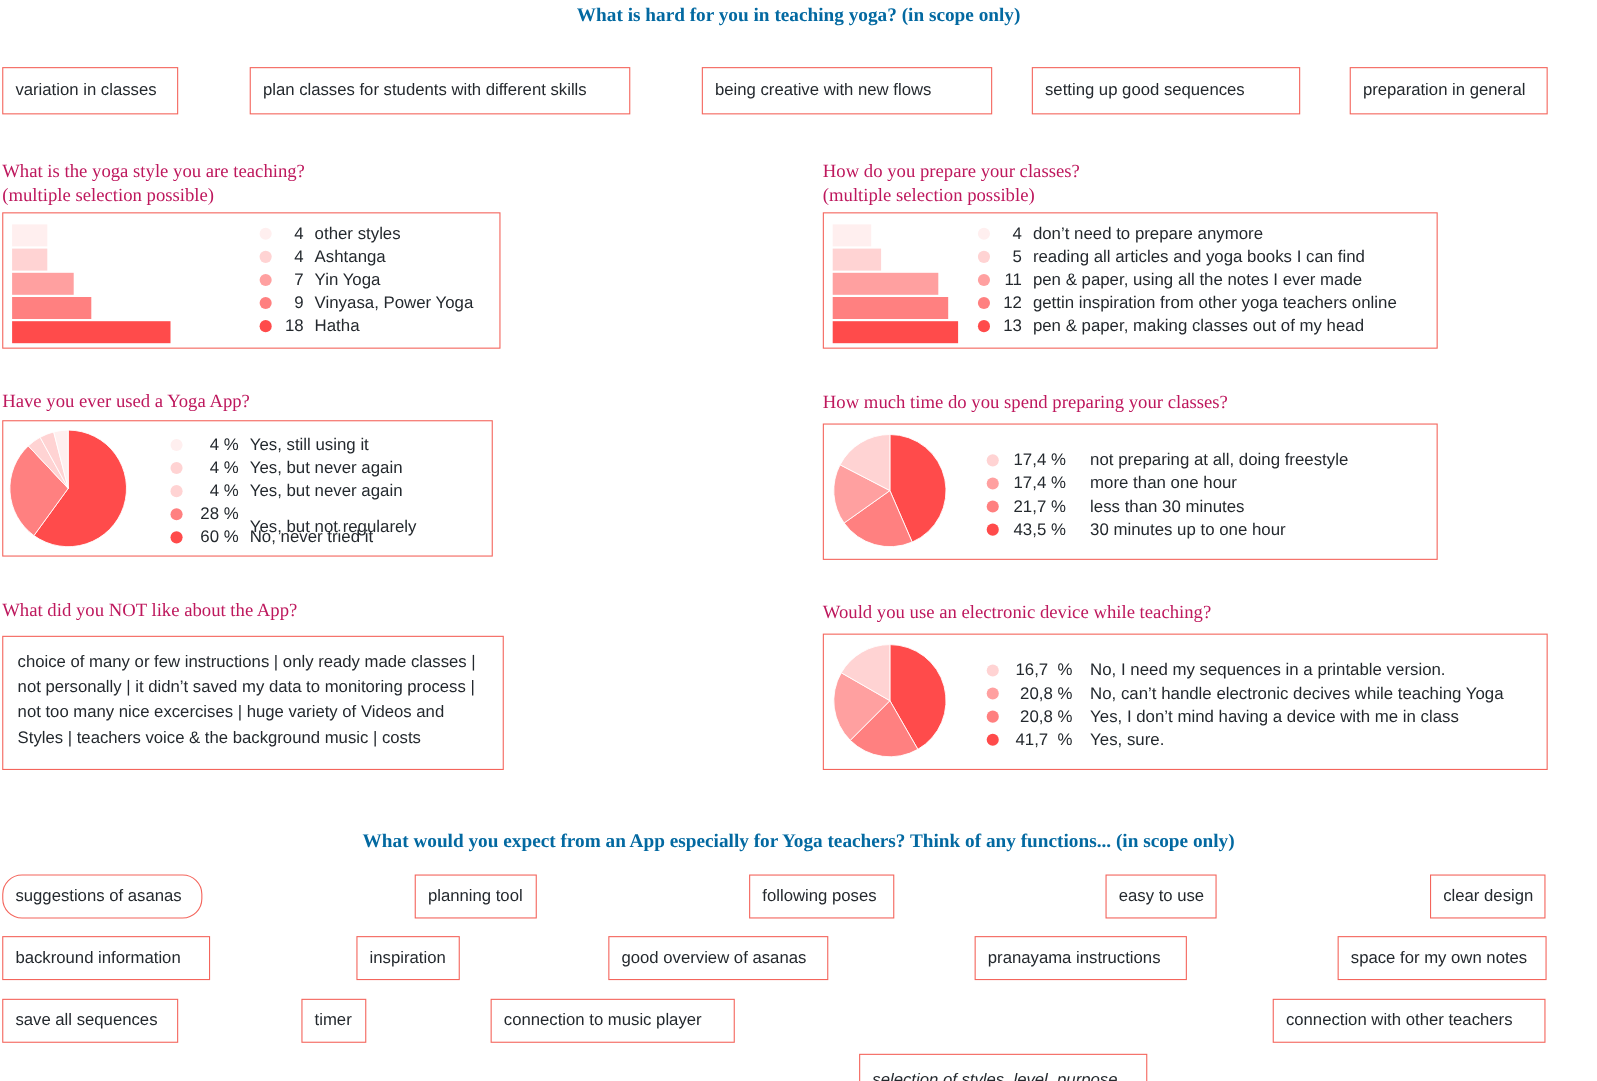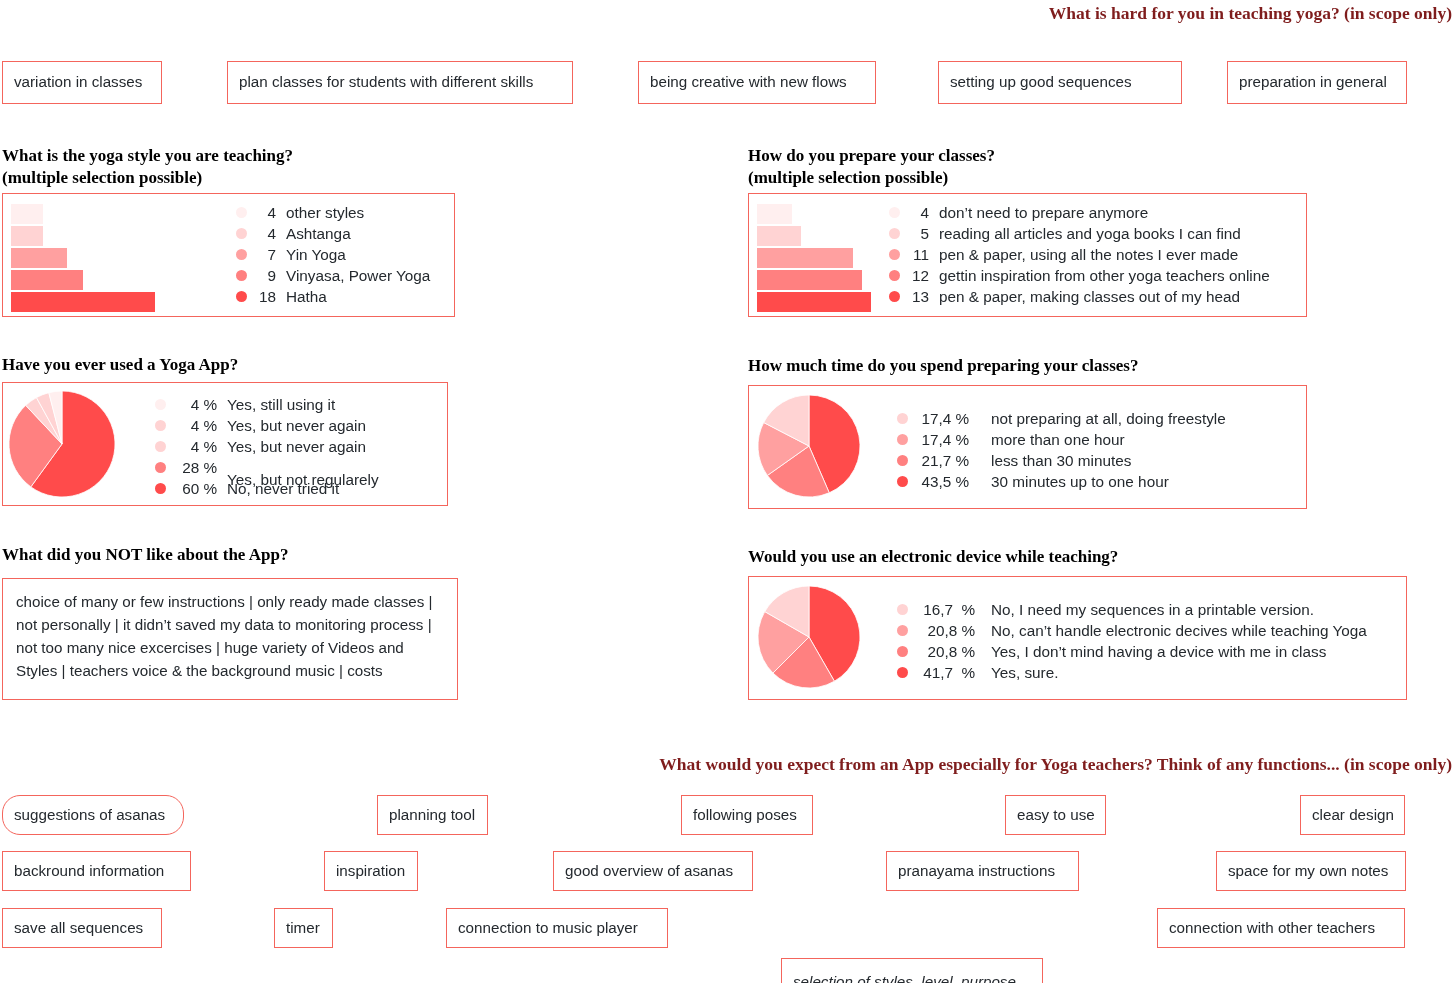--- a/index.html
+++ b/index.html
@@ -14,31 +14,31 @@
     color: #23282d;
     overflow: hidden;
   }
   .abs { position: absolute; }
 
   
   .top-heading {
     font-family: "Liberation Serif", serif;
     font-weight: bold;
     font-size: 17.5px;
-    color: #7f1d1d;
-    text-align: right;
+    color: #0369a1;
+    text-align: center;
     width: 100%;
     left: 0;
   }
   .q-title {
     font-family: "Liberation Serif", serif;
-    font-weight: bold;
+    font-weight: normal;
     font-size: 17px;
     line-height: 22px;
-    color: #000000;
+    color: #be185d;
     white-space: pre-line;
   }
 
   
   .kw-box {
     border: 1.4px solid #f4655c;
     background: #ffffff;
     display: flex;
     align-items: center;
     padding: 0 11px;
@@ -108,21 +108,21 @@
 
 <div class="abs top-heading" style="top:3px;">What is hard for you in teaching yoga? (in scope only)</div>
 
 <div id="top-boxes">
     <div class="abs kw-box" style="left: 2px; top: 61px; width: 160px; height: 43px;">
       <span>variation in classes</span>
     </div>
     <div class="abs kw-box" style="left: 227px; top: 61px; width: 346px; height: 43px;">
       <span>plan classes for students with different skills</span>
     </div>
-    <div class="abs kw-box" style="left: 638px; top: 61px; width: 238px; height: 43px;">
+    <div class="abs kw-box" style="left: 638px; top: 61px; width: 264px; height: 43px;">
       <span>being creative with new flows</span>
     </div>
     <div class="abs kw-box" style="left: 938px; top: 61px; width: 244px; height: 43px;">
       <span>setting up good sequences</span>
     </div>
     <div class="abs kw-box" style="left: 1227px; top: 61px; width: 180px; height: 43px;">
       <span>preparation in general</span>
     </div>
   </div>
 

